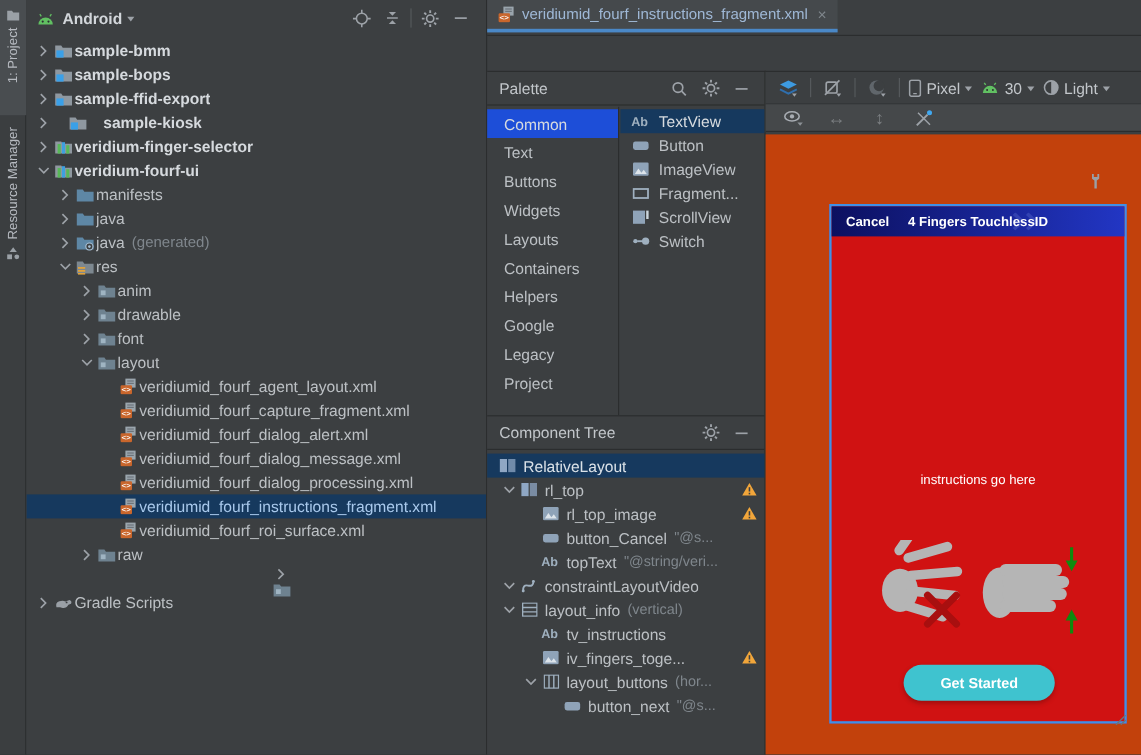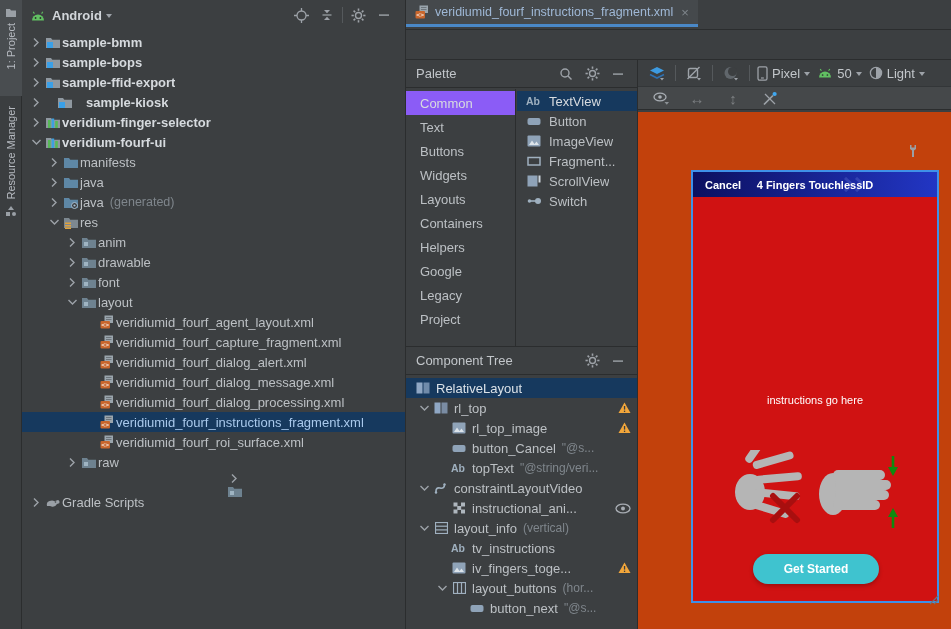--- a/index.html
+++ b/index.html
@@ -33,21 +33,21 @@
 .etab .x{color:#7f868c;font-size:13px;margin-left:2px;cursor:pointer}
 .strip{height:29px}
 
 .ltools{position:absolute;left:0;top:59px;width:232px;bottom:0;border-right:1px solid #2b2d2e;border-top:1px solid #2b2d2e;background:#3c3f41}
 .panelhead{height:28px;display:flex;align-items:center;padding:0 8px 0 10px;gap:4px;border-bottom:1px solid #2b2d2e;color:#c2c6ca}
 .panelhead .grow{flex:1}
 .palette{position:absolute;top:0;left:0;right:0;height:286px}
 .palbody{position:absolute;top:29px;bottom:0;left:0;right:0}
 .palcats{position:absolute;left:0;top:0;bottom:0;width:110px;border-right:1px solid #2b2d2e;padding-top:2px}
 .pcat{height:24px;display:flex;align-items:center;padding-left:14px;cursor:pointer;font-size:13px}
-.pcat.sel{background:#8b5cf6;color:#d7dbdf}
+.pcat.sel{background:#1d4ed8;color:#d7dbdf}
 .palitems{position:absolute;left:111px;top:0;right:0;bottom:0;padding-top:2px}
 .pitem{height:20px;display:flex;align-items:center;gap:6px;padding-left:8px;position:relative;cursor:pointer}
 .pitem.sel{background:#16395e;color:#d7dbdf}
 .pitem .dl{position:absolute;right:6px;top:4px}
 
 .ctree{position:absolute;top:286px;left:0;right:0;bottom:0;border-top:1px solid #2b2d2e}
 .ctbody{position:absolute;top:31px;left:0;right:0;bottom:0}
 .crow{display:flex;align-items:center;height:20px;white-space:nowrap;cursor:pointer;position:relative;padding-right:6px}
 .crow.sel{background:#16395e}
 .crow.sel .lbl{color:#dbe2e8}
@@ -736,42 +736,20 @@
               </span>
               <span class="ticon">
                 <svg width="14" height="12" viewBox="0 0 14 12">
                   <path d="M2 10.5Q1.5 5 6 6q4.5 1 4.5-3.5" fill="none" stroke="#9fb0bf" stroke-width="1.6" stroke-linecap="round"></path>
                   <circle cx="2" cy="10.5" r="1.2" fill="#9fb0bf"></circle>
                   <circle cx="10.5" cy="2.5" r="1.2" fill="#9fb0bf"></circle>
                 </svg>
               </span>
               <span class="lbl" style="margin-left: 4px;">constraintLayoutVideo</span>
             </div>
-            <div class="crow" style="padding-left: 44px;">
-              <span class="ticon">
-                <svg width="13" height="12" viewBox="0 0 13 12">
-                  <g fill="#aeb6bd">
-                    <rect x="0.5" y="0.5" width="4" height="4"></rect>
-                    <rect x="8" y="0.5" width="4" height="4"></rect>
-                    <rect x="4.2" y="4" width="4" height="4"></rect>
-                    <rect x="0.5" y="7.5" width="4" height="4"></rect>
-                    <rect x="8" y="7.5" width="4" height="4"></rect>
-                  </g>
-                </svg>
-              </span>
-              <span class="lbl" style="margin-left: 4px;">instructional_ani...</span>
-              <span class="right">
-                <span>
-                  <svg width="16" height="11" viewBox="0 0 16 11">
-                    <ellipse cx="8" cy="5.5" rx="7" ry="4.4" fill="none" stroke="#a8adb3" stroke-width="1.3"></ellipse>
-                    <circle cx="8" cy="5.5" r="2" fill="#a8adb3"></circle>
-                  </svg>
-                </span>
-              </span>
-            </div>
             <div class="crow" style="padding-left: 10px;">
               <span class="chev">
                 <svg width="13" height="13" viewBox="0 0 13 13">
                   <path d="M2.5 4l4 4 4-4" fill="none" stroke="#9da2a8" stroke-width="1.4"></path>
                 </svg>
               </span>
               <span class="ticon">
                 <svg width="13" height="12" viewBox="0 0 13 12">
                   <rect x="0.5" y="0.5" width="12" height="11" fill="none" stroke="#9fb0bf" stroke-width="1.2"></rect>
                   <line x1="0.5" y1="4.2" x2="12.5" y2="4.2" stroke="#9fb0bf" stroke-width="1.2"></line>
@@ -875,21 +853,21 @@
           <span class="ddgrp">
             <span>
               <svg width="16" height="10" viewBox="0 0 16 10">
                 <path d="M2 9.5a6 6 0 0112 0z" fill="#61c062"></path>
                 <circle cx="5.6" cy="7" r=".85" fill="#2d2f31"></circle>
                 <circle cx="10.4" cy="7" r=".85" fill="#2d2f31"></circle>
                 <line x1="4.4" y1="2.8" x2="3.2" y2="1" stroke="#61c062" stroke-width="1.1"></line>
                 <line x1="11.6" y1="2.8" x2="12.8" y2="1" stroke="#61c062" stroke-width="1.1"></line>
               </svg>
             </span>
-            <span>50</span>
+            <span>30</span>
             <span class="caret"></span>
           </span>
           <span class="ddgrp">
             <span>
               <svg width="14" height="14" viewBox="0 0 14 14">
                 <circle cx="7" cy="7" r="5.6" fill="none" stroke="#9da2a8" stroke-width="1.3"></circle>
                 <path d="M7 1.4a5.6 5.6 0 010 11.2z" fill="#9da2a8"></path>
               </svg>
             </span>
             <span>Light</span>

